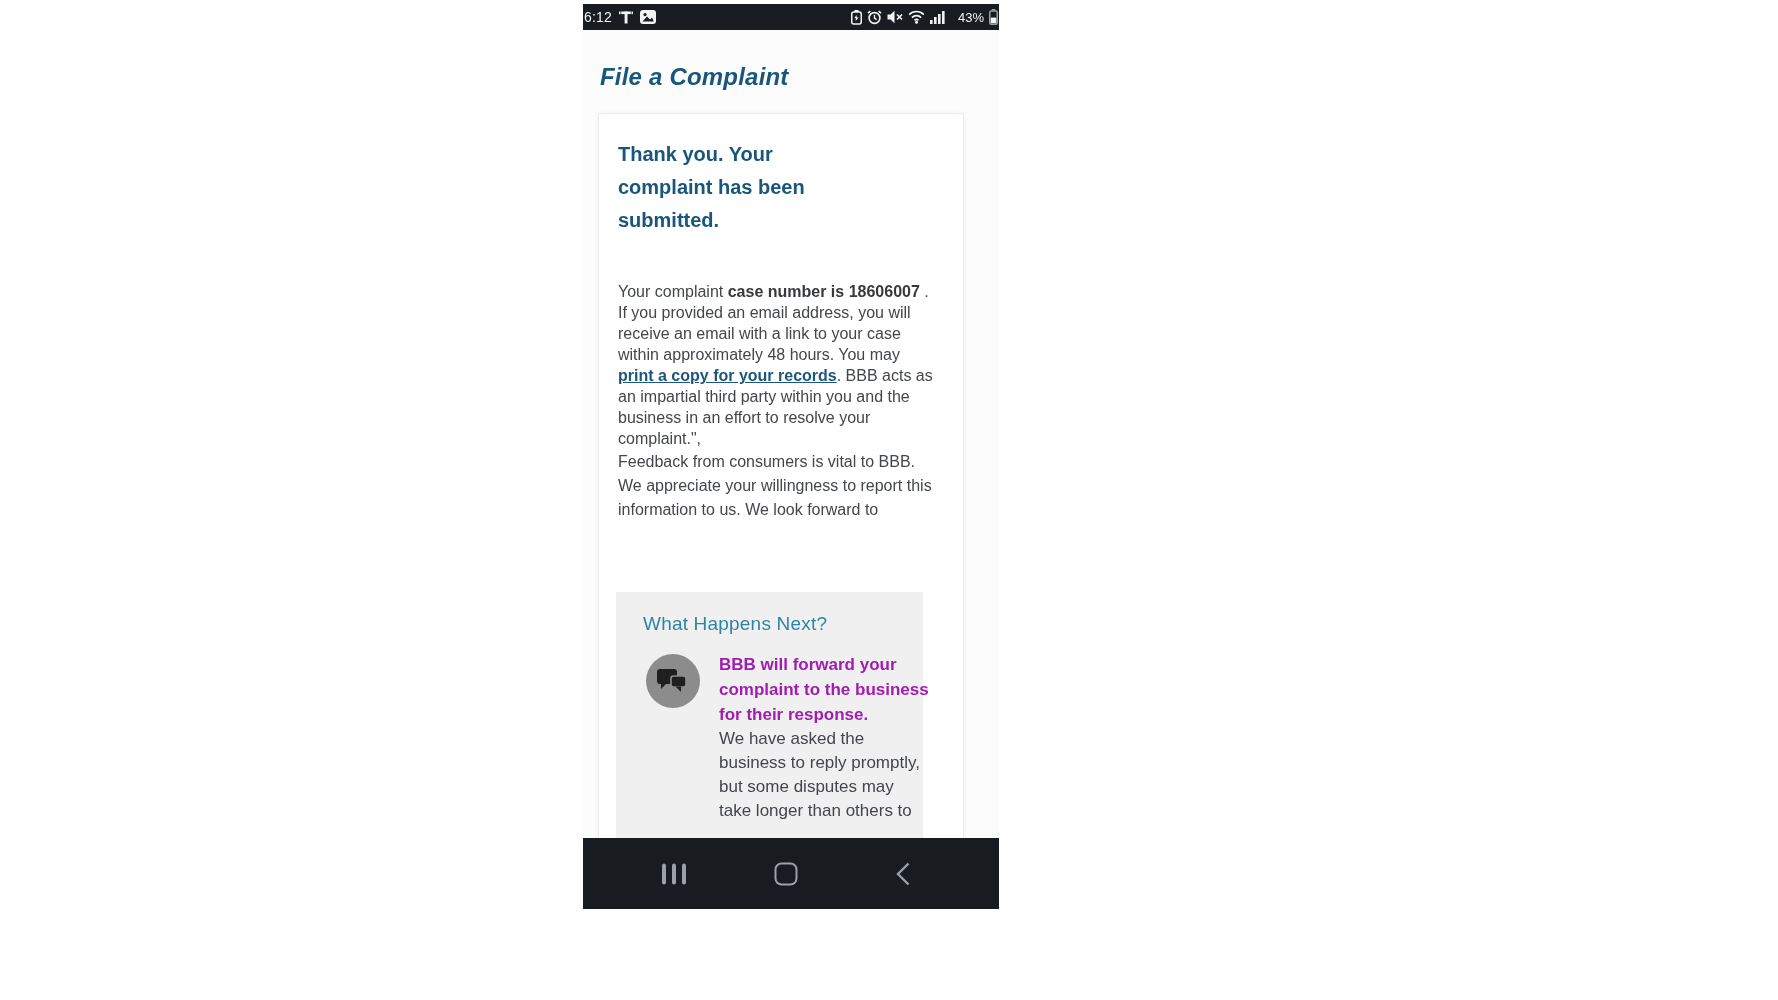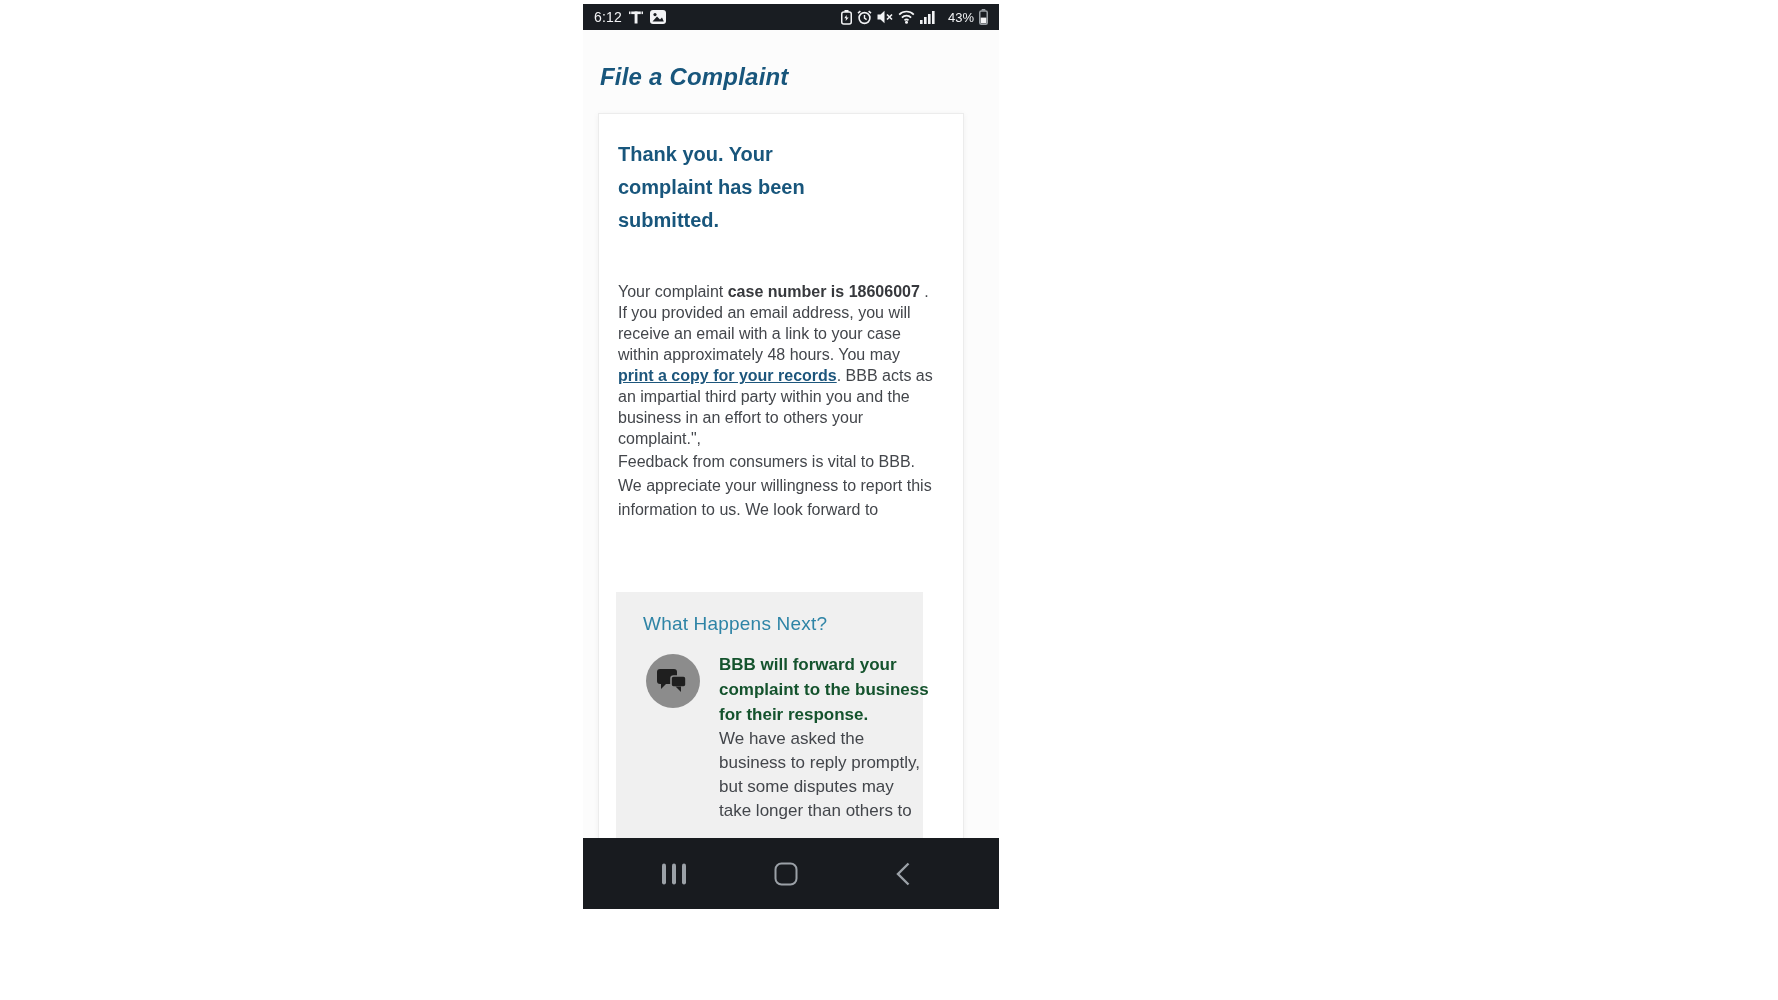--- a/index.html
+++ b/index.html
@@ -3,21 +3,21 @@
 <meta charset="utf-8">
 <style>
   * { margin:0; padding:0; box-sizing:border-box; }
   html,body { width:1778px; height:1000px; background:#ffffff; font-family:"Liberation Sans", sans-serif; }
   .canvas { position:relative; width:1778px; height:1000px; background:#ffffff; overflow:hidden; }
 
   .phone { position:absolute; left:583px; top:4px; width:416px; height:905px; background:#fcfcfc; }
 
   
   .status-bar { position:absolute; top:0; left:0; width:100%; height:26px; background:#191d22;
-    display:flex; align-items:center; justify-content:space-between; padding:0 11px; }
+    display:flex; align-items:center; justify-content:space-between; padding:0 1px; }
   .sb-left { display:flex; align-items:center; gap:7px; }
   .sb-time { color:#f2f3f5; font-size:14px; letter-spacing:.2px; }
   .sb-right { display:flex; align-items:center; gap:5px; }
   .sb-batt-pct { color:#f2f3f5; font-size:13px; margin-left:8px; }
   .sbicon { display:flex; align-items:center; }
 
   
   .screen { position:absolute; top:26px; left:0; width:100%; height:808px; background:#fcfcfc; overflow:hidden; }
   .page-title { position:absolute; left:17px; top:33px; font-size:24px; font-weight:bold; color:#18567c; letter-spacing:.2px;font-style:italic; }
 
@@ -28,21 +28,21 @@
   .para1 { position:absolute; left:19px; top:167px; width:340px; font-size:16px; line-height:21px; color:#43464b; }
   .para2 { position:absolute; left:19px; top:336px; width:342px; font-size:16px; line-height:24px; color:#43464b; }
   .seg-b { font-weight:bold; color:#37393d; }
   .seg-link { font-weight:bold; text-decoration:underline; color:#1d567c; cursor:pointer; }
 
   .next-box { position:absolute; left:17px; top:478px; width:307px; height:248px; background:#f0f0f0; }
   .next-title { position:absolute; left:27px; top:21px; font-size:19px; color:#2e84a6; letter-spacing:.2px; }
   .chat-circle { position:absolute; left:30px; top:62px; width:54px; height:54px; border-radius:50%; background:#8c8c8c;
     display:flex; align-items:center; justify-content:center; }
   .next-text { position:absolute; left:103px; top:60px; width:225px; }
-  .next-bold { font-size:17px; line-height:25px; font-weight:bold; color:#14532d; }
+  .next-bold { font-size:17px; line-height:25px; font-weight:bold; color:#a21caf; }
   .next-body { font-size:17px; line-height:24px; color:#43464b; margin-top:0; }
 
   
   .nav-bar { position:absolute; left:0; bottom:0; width:100%; height:71px; background:#181b1f; }
   .nav-btn { position:absolute; top:50%; transform:translate(-50%,-50%); display:flex; align-items:center; justify-content:center; cursor:pointer; }
   .nav-recents { left:91px; }
   .nav-home { left:203px; }
   .nav-back { left:320px; }
   .recents-bars { display:flex; gap:6px; }
   .recents-bars i { display:block; width:4px; height:21px; background:#9ba1a7; border-radius:2px; }
@@ -134,21 +134,21 @@
             <div>complaint has been</div>
             <div>submitted.</div>
           </div>
         <div class="para1">
             <div><span class="seg-r">Your complaint </span><span class="seg-b">case number is 18606007</span><span class="seg-r"> .</span></div>
             <div><span class="seg-r">If you provided an email address, you will</span></div>
             <div><span class="seg-r">receive an email with a link to your case</span></div>
             <div><span class="seg-r">within approximately 48 hours. You may</span></div>
             <div><span class="seg-link">print a copy for your records</span><span class="seg-r">. BBB acts as</span></div>
             <div><span class="seg-r">an impartial third party within you and the</span></div>
-            <div><span class="seg-r">business in an effort to others your</span></div>
+            <div><span class="seg-r">business in an effort to resolve your</span></div>
             <div><span class="seg-r">complaint.",</span></div>
           </div>
         <div class="para2">
             <div>Feedback from consumers is vital to BBB.</div>
             <div>We appreciate your willingness to report this</div>
             <div>information to us. We look forward to</div>
           </div>
 
         <div class="next-box">
           <div class="next-title">What Happens Next?</div>

